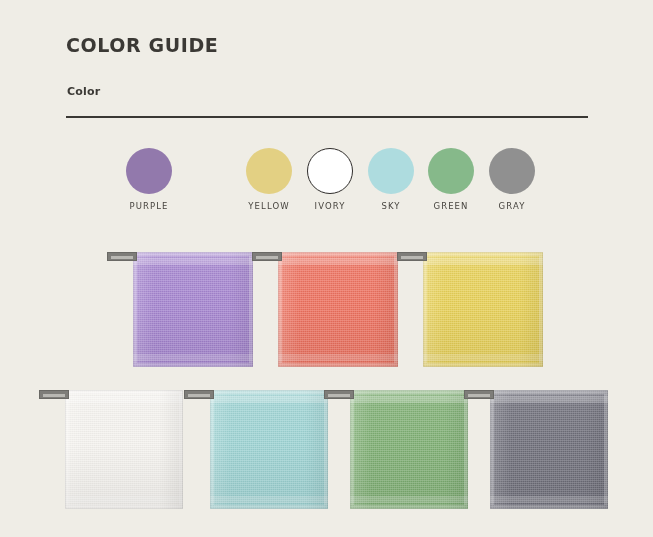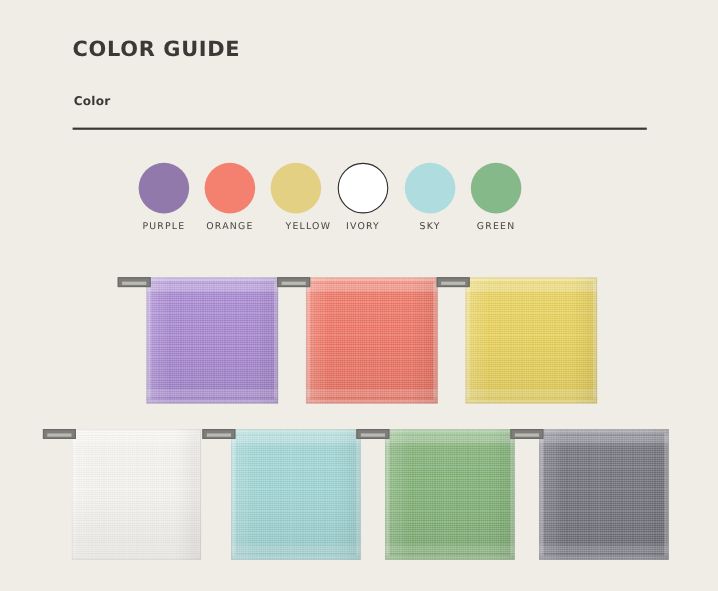--- a/index.html
+++ b/index.html
@@ -172,40 +172,40 @@
 
   <div class="page-title">COLOR GUIDE</div>
   <div class="section-label">Color</div>
   <div class="divider" style="background: rgb(58, 56, 52);"></div>
 
   <div class="swatch-row">
       <div class="swatch-item" style="left: 117px;">
         <div class="swatch-dot" style="background: rgb(146, 121, 172);"></div>
         <div class="swatch-name">PURPLE</div>
       </div>
-      <div class="swatch-item" style="left: 177px;">
-        <div class="swatch-dot" style="background: rgb(244, 129, 111);"></div>
-        <div class="swatch-name">ORANGE</div>
-      </div>
-      <div class="swatch-item" style="left: 237px; text-align: right;">
+      <div class="swatch-item" style="left: 237px;">
         <div class="swatch-dot" style="background: rgb(227, 208, 131);"></div>
         <div class="swatch-name">YELLOW</div>
       </div>
       <div class="swatch-item" style="left: 298px; text-align: center;">
         <div class="swatch-dot outlined" style="background: rgb(255, 255, 255);"></div>
         <div class="swatch-name">IVORY</div>
       </div>
       <div class="swatch-item" style="left: 419px;">
         <div class="swatch-dot" style="background: rgb(134, 185, 138);"></div>
         <div class="swatch-name">GREEN</div>
       </div>
       <div class="swatch-item" style="left: 359px;">
         <div class="swatch-dot" style="background: rgb(174, 220, 223);"></div>
         <div class="swatch-name">SKY</div>
       </div>
+      <div class="swatch-item" style="left: 480px;">
+        <div class="swatch-dot" style="background: rgb(144, 144, 144);"></div>
+        <div class="swatch-name">GRAY</div>
+      </div>
     </div>
 
   <div id="towel-layer">
       <div class="towel" style="left: 133px; top: 240px; width: 120px; height: 115px;">
         <div class="towel-cloth">
           <div class="towel-body" style="background: rgb(163, 131, 206);"></div>
           <div class="towel-weave"></div>
           <div class="towel-hem-top"></div>
           <div class="towel-hem-bottom"></div>
           <div class="towel-hem"></div>

